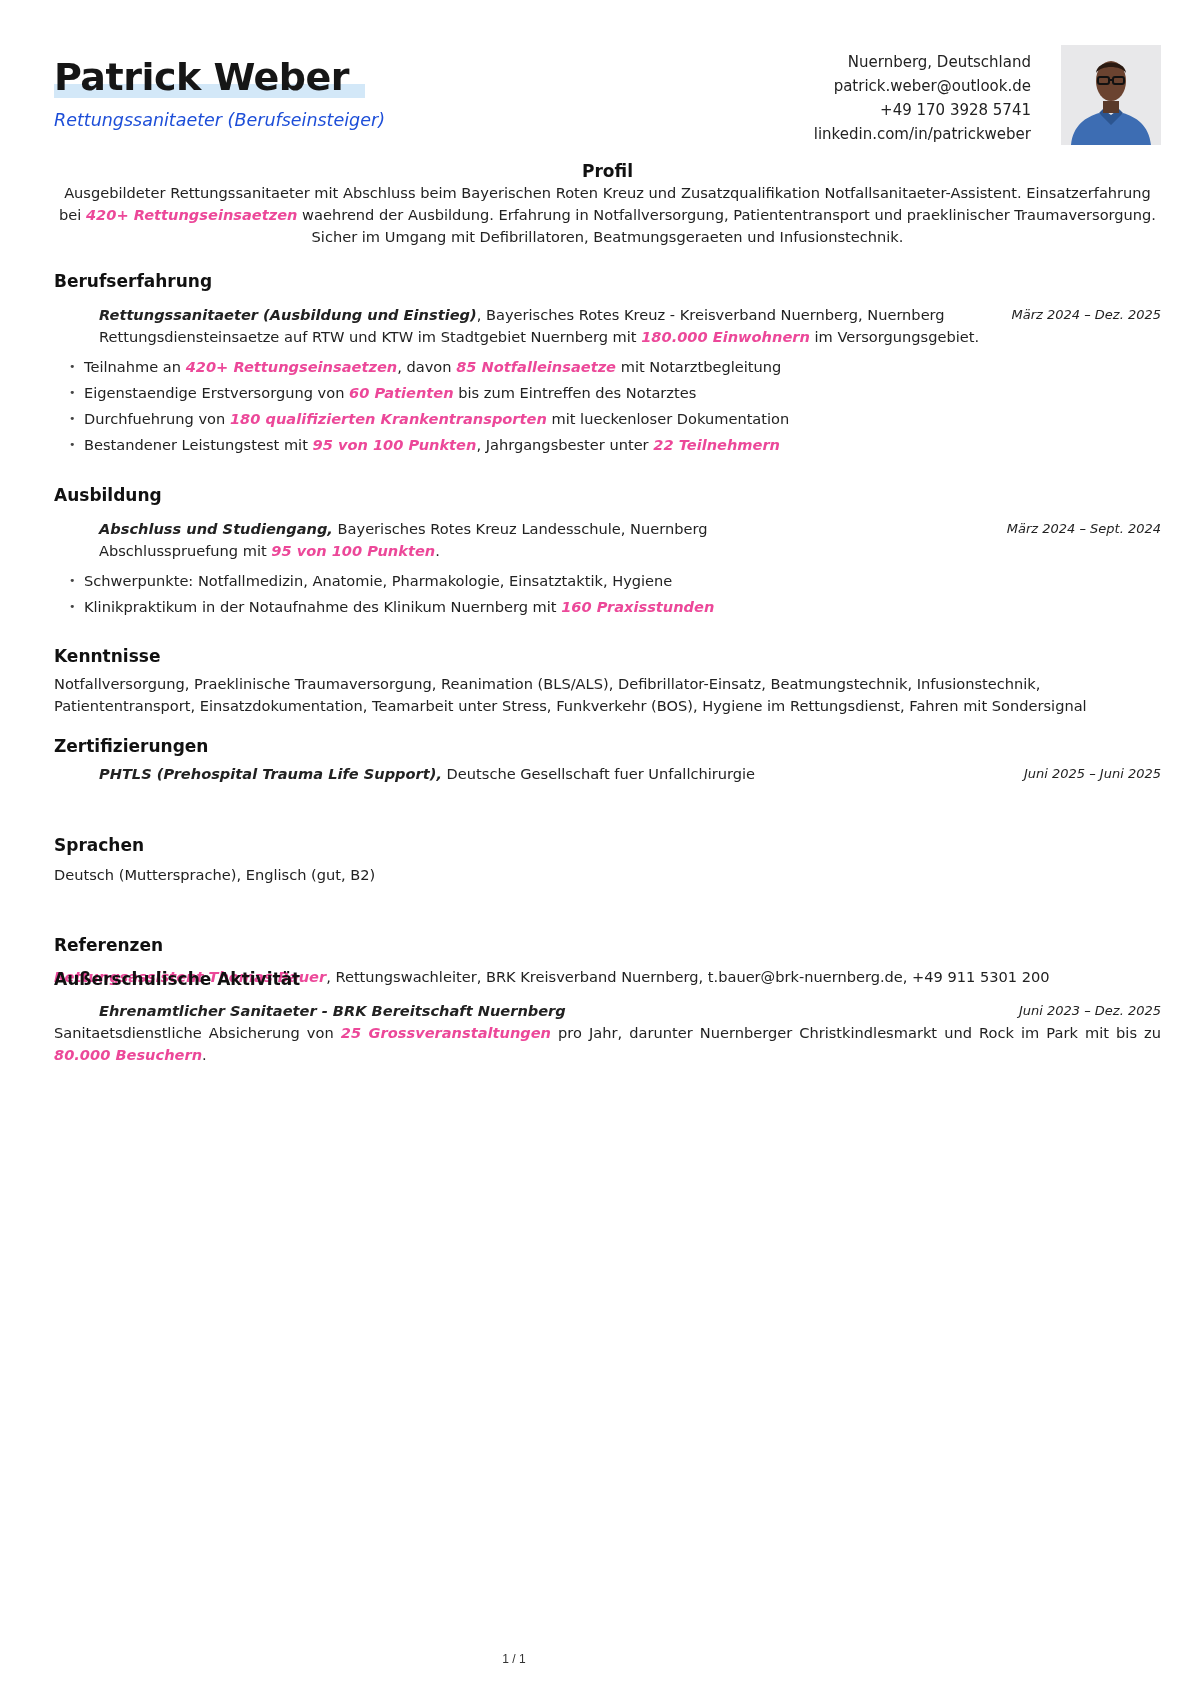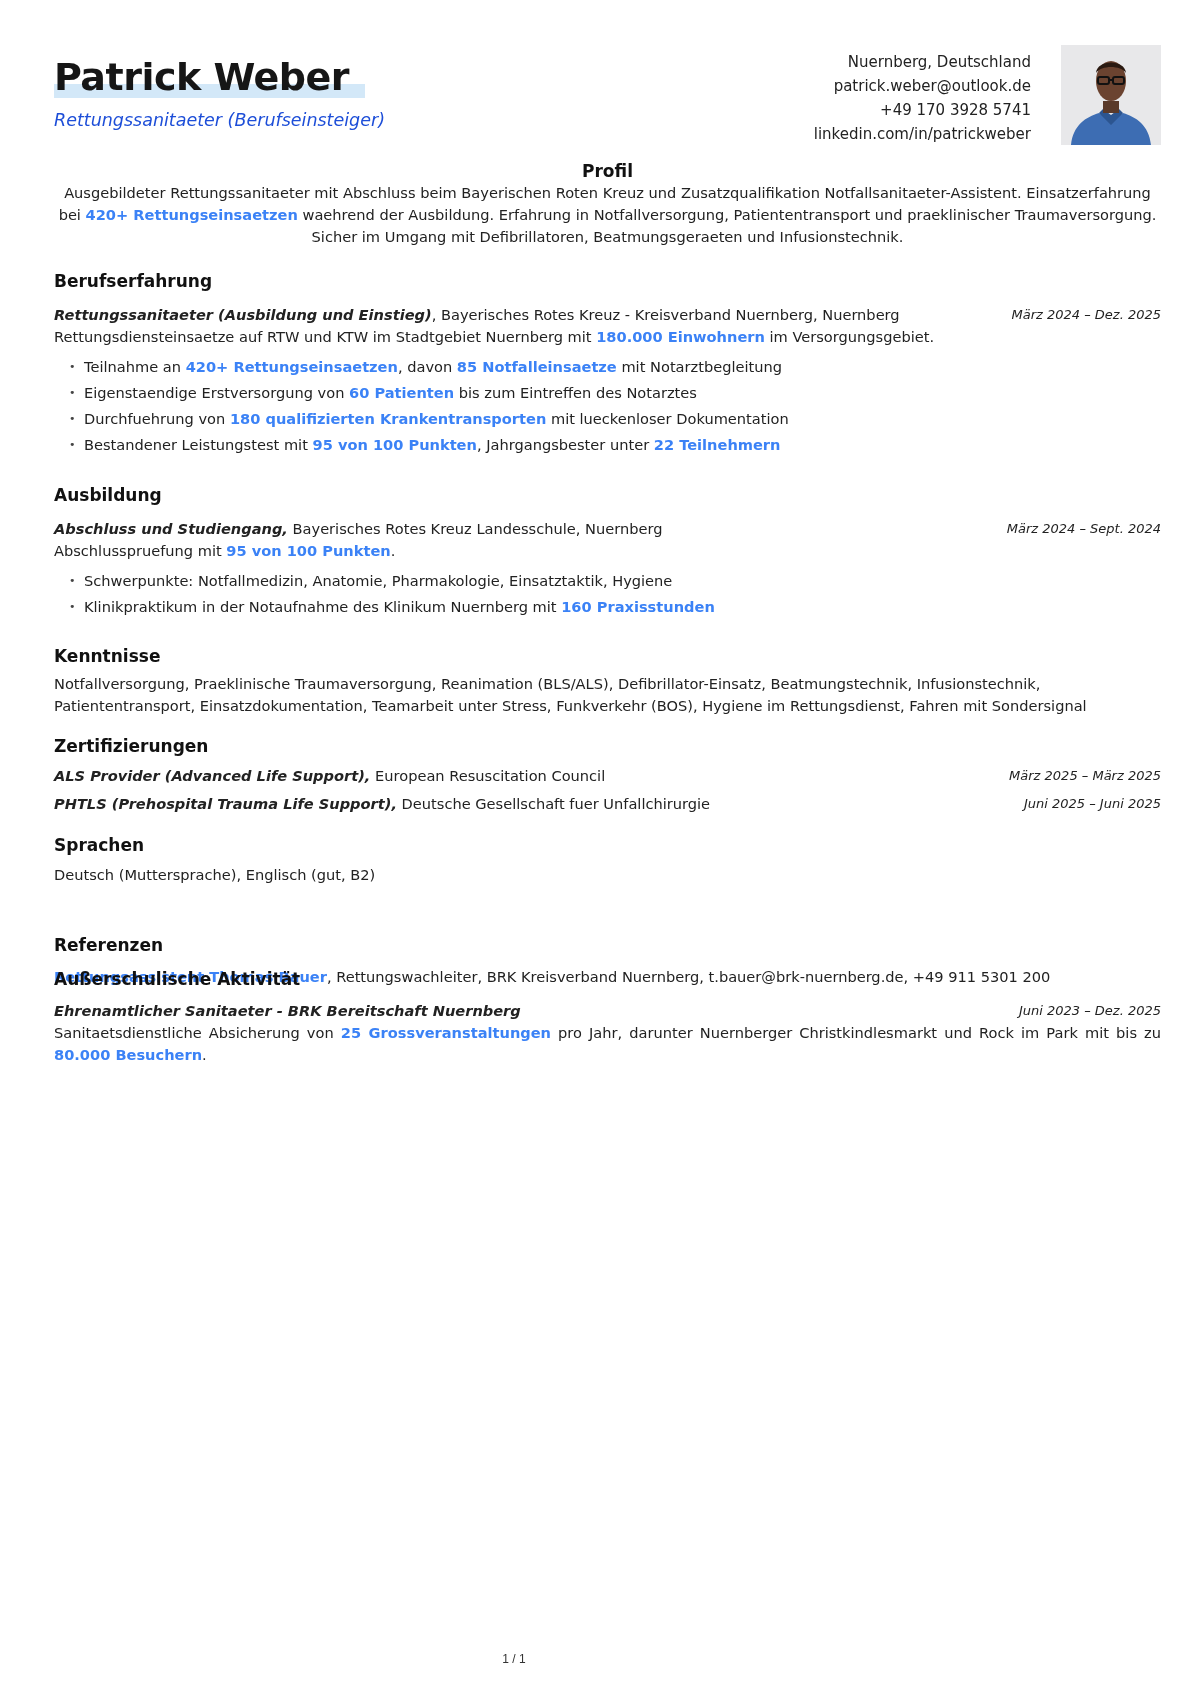--- a/index.html
+++ b/index.html
@@ -37,26 +37,26 @@
   .sec-title {
     position: relative; display: inline-block;
     font-size: 17px; font-weight: bold; color: #111; margin: 0;
     line-height: 22px;
   }
   .sec-title::after {
     content: ""; position: absolute; left: 0; right: -6px; bottom: 1px; height: 7px;
     background: #dcecf8; z-index: -1;
   }
   .p { font-size: 14.6px; line-height: 22px; color: #222; margin: 0; }
-  .row { position: relative; font-size: 14.6px; line-height: 22px; color: #222; }
+  .row { position: relative; font-size: 14.6px; line-height: 22px; color: #222; margin-left: 45px; }
   .row .date {
     position: absolute; right: 0; top: 0; font-style: italic; font-size: 13px; color: #222;
   }
   .bi { font-weight: bold; font-style: italic; }
-  b { font-weight: bold; color: #3b82f6; }
+  b { font-weight: bold; color: #ec4899; font-style: italic; }
   ul.bullets { list-style: none; margin: 0; padding: 0 0 0 15px; }
   ul.bullets li { position: relative; padding-left: 15px; font-size: 14.6px; line-height: 26px; color: #222; }
   ul.bullets li::before { content: "•"; position: absolute; left: 0; top: 0; font-size: 11px; color: #444; }
   .footer {
     position: absolute; left: 0; width: 1028px; top: 1652px; text-align: center;
     font-size: 12px; color: #333; font-family: "Liberation Sans", sans-serif;
   }
 </style>
 </head>
 <body>
@@ -120,24 +120,20 @@
     </ul>
   </div>
 
   <div class="section" style="top:645px;">
     <h2 class="sec-title">Kenntnisse</h2>
     <p class="p" style="margin-top:6px;">Notfallversorgung, Praeklinische Traumaversorgung, Reanimation (BLS/ALS), Defibrillator-Einsatz, Beatmungstechnik, Infusionstechnik, Patiententransport, Einsatzdokumentation, Teamarbeit unter Stress, Funkverkehr (BOS), Hygiene im Rettungsdienst, Fahren mit Sondersignal</p>
   </div>
 
   <div class="section" style="top:735px;">
     <h2 class="sec-title">Zertifizierungen</h2>
-    <div class="row" style="margin-top:8px;">
-      <span class="bi">ALS Provider (Advanced Life Support),</span><span> European Resuscitation Council</span>
-      <span class="date">März 2025 – März 2025</span>
-    </div>
     <div class="row" style="margin-top:6px;">
       <span class="bi">PHTLS (Prehospital Trauma Life Support),</span><span> Deutsche Gesellschaft fuer Unfallchirurgie</span>
       <span class="date">Juni 2025 – Juni 2025</span>
     </div>
   </div>
 
   <div class="section" style="top:834px;">
     <h2 class="sec-title">Sprachen</h2>
     <p class="p" style="margin-top:8px;">Deutsch (Muttersprache), Englisch (gut, B2)</p>
   </div>

